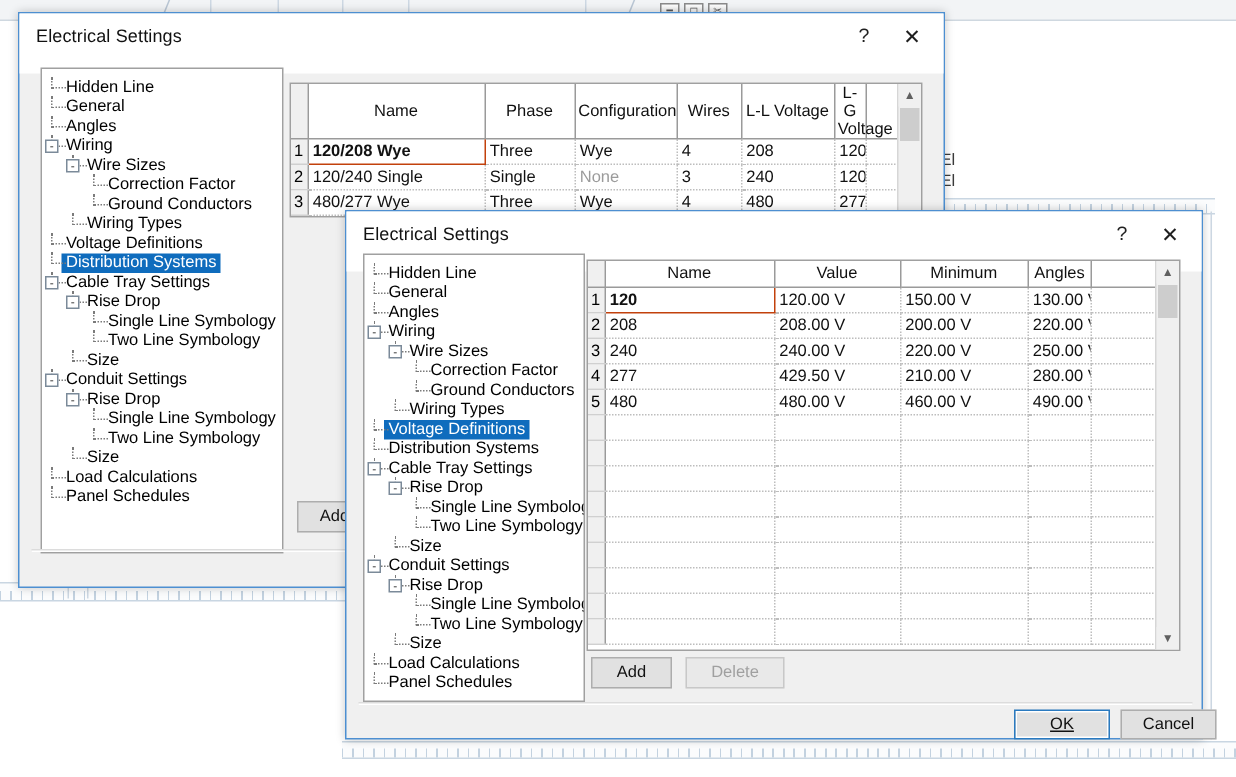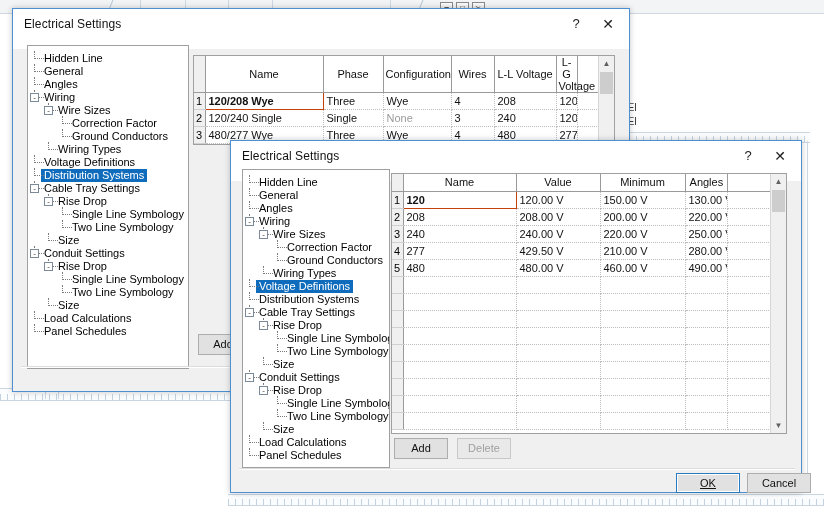--- a/index.html
+++ b/index.html
@@ -575,19 +575,19 @@
         </table>
     </div>
     <div class="vscroll">
       <div class="sb-btn up">▲</div>
       <div class="sb-thumb" style="top:16px;height:22px;"></div>
       <div class="sb-btn down">▼</div>
     </div>
   </div>
 
   <div class="btn" style="left:163px; top:297px; width:54px; height:21px; line-height:19px;">Add</div>
-  <div class="btn disabled" style="left:226px; top:297px; width:54px; height:21px; line-height:19px;">Delete</div>
+  <div class="btn disabled" style="left:226px; top:297px; width:66px; height:21px; line-height:19px;">Delete</div>
 
   <div class="sep-line" style="left:8px; top:327px; width:556px;"></div>
 
   <div class="btn default" style="left:445px; top:332px; width:64px; height:20px; line-height:18px;">OK</div>
   <div class="btn" style="left:516px; top:332px; width:64px; height:20px; line-height:18px;">Cancel</div>
 </div>
 
 </body></html>

